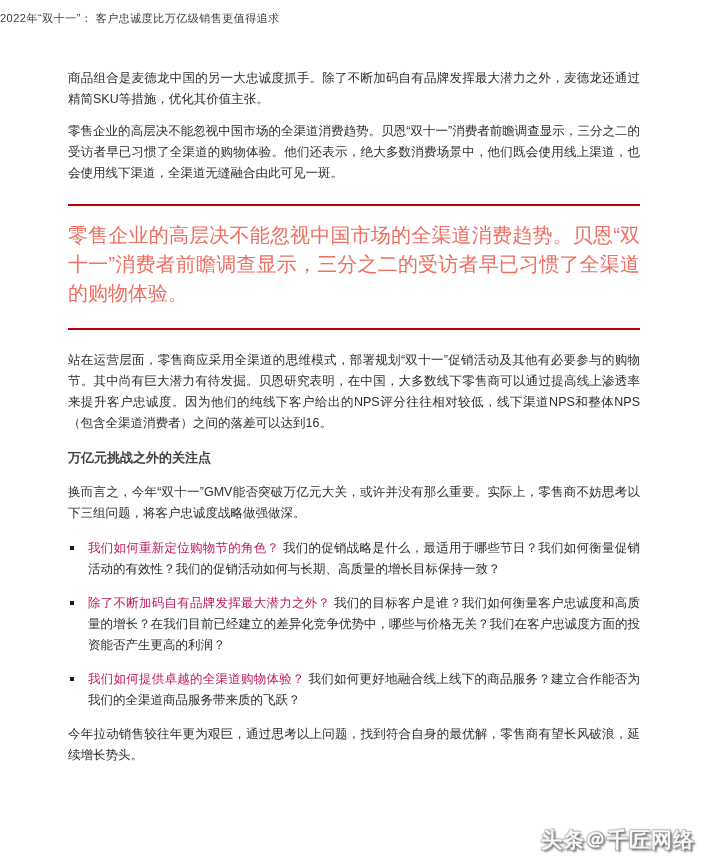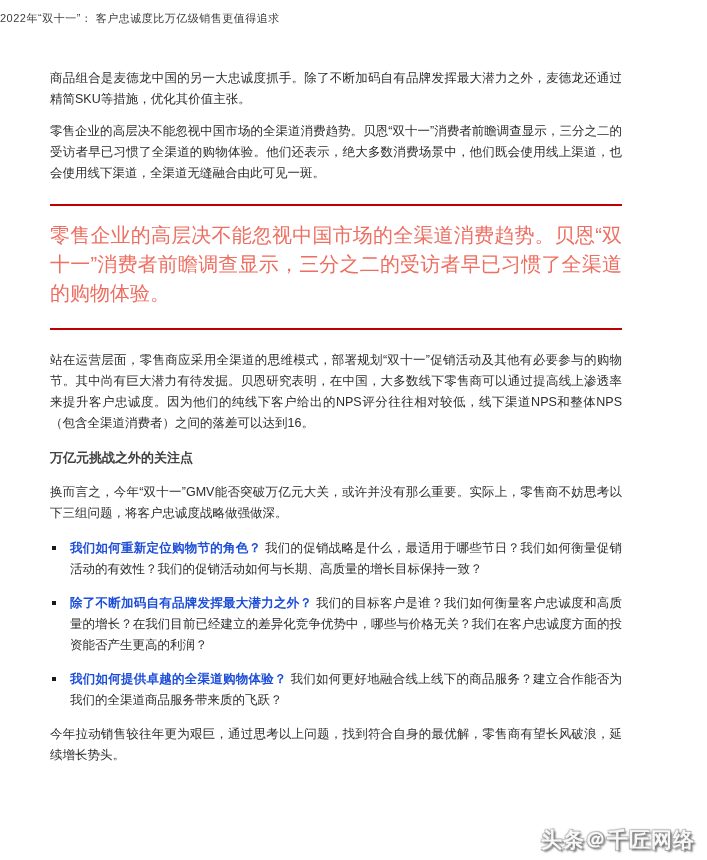--- a/index.html
+++ b/index.html
@@ -17,21 +17,21 @@
   }
   .header-bar {
     padding-top:11px;
     text-align:left;
     font-size:11px;
     letter-spacing:0.5px;
     color:#3c3c3c;
   }
   .content {
     width:572px;
-    margin-left:50px;
+    margin-left:68px;
   }
   p.body {
     font-size:12.5px;
     line-height:21px;
     color:var(--bodytext);
     text-align:justify;
     margin:0 0 11px 0;
   }
   p.first { margin-top:42px; }
   .pullquote {
@@ -64,21 +64,21 @@
     line-height:21px;
     color:var(--bodytext);
     text-align:justify;
   }
   .sq-marker {
     position:absolute;
     left:2px; top:8px;
     width:4px; height:4px;
     background:#1a1a1a;
   }
-  .lead { font-weight:bold; color:#1d4ed8; }
+  .lead { font-weight:normal; color:#be185d; }
   .watermark {
     position:absolute;
     right:12px;
     top:826px;
     font-size:21px;
     font-weight:bold;
     letter-spacing:1px;
     color:#f8f8f8;
     text-shadow:
       2px 2px 2px #757575,

